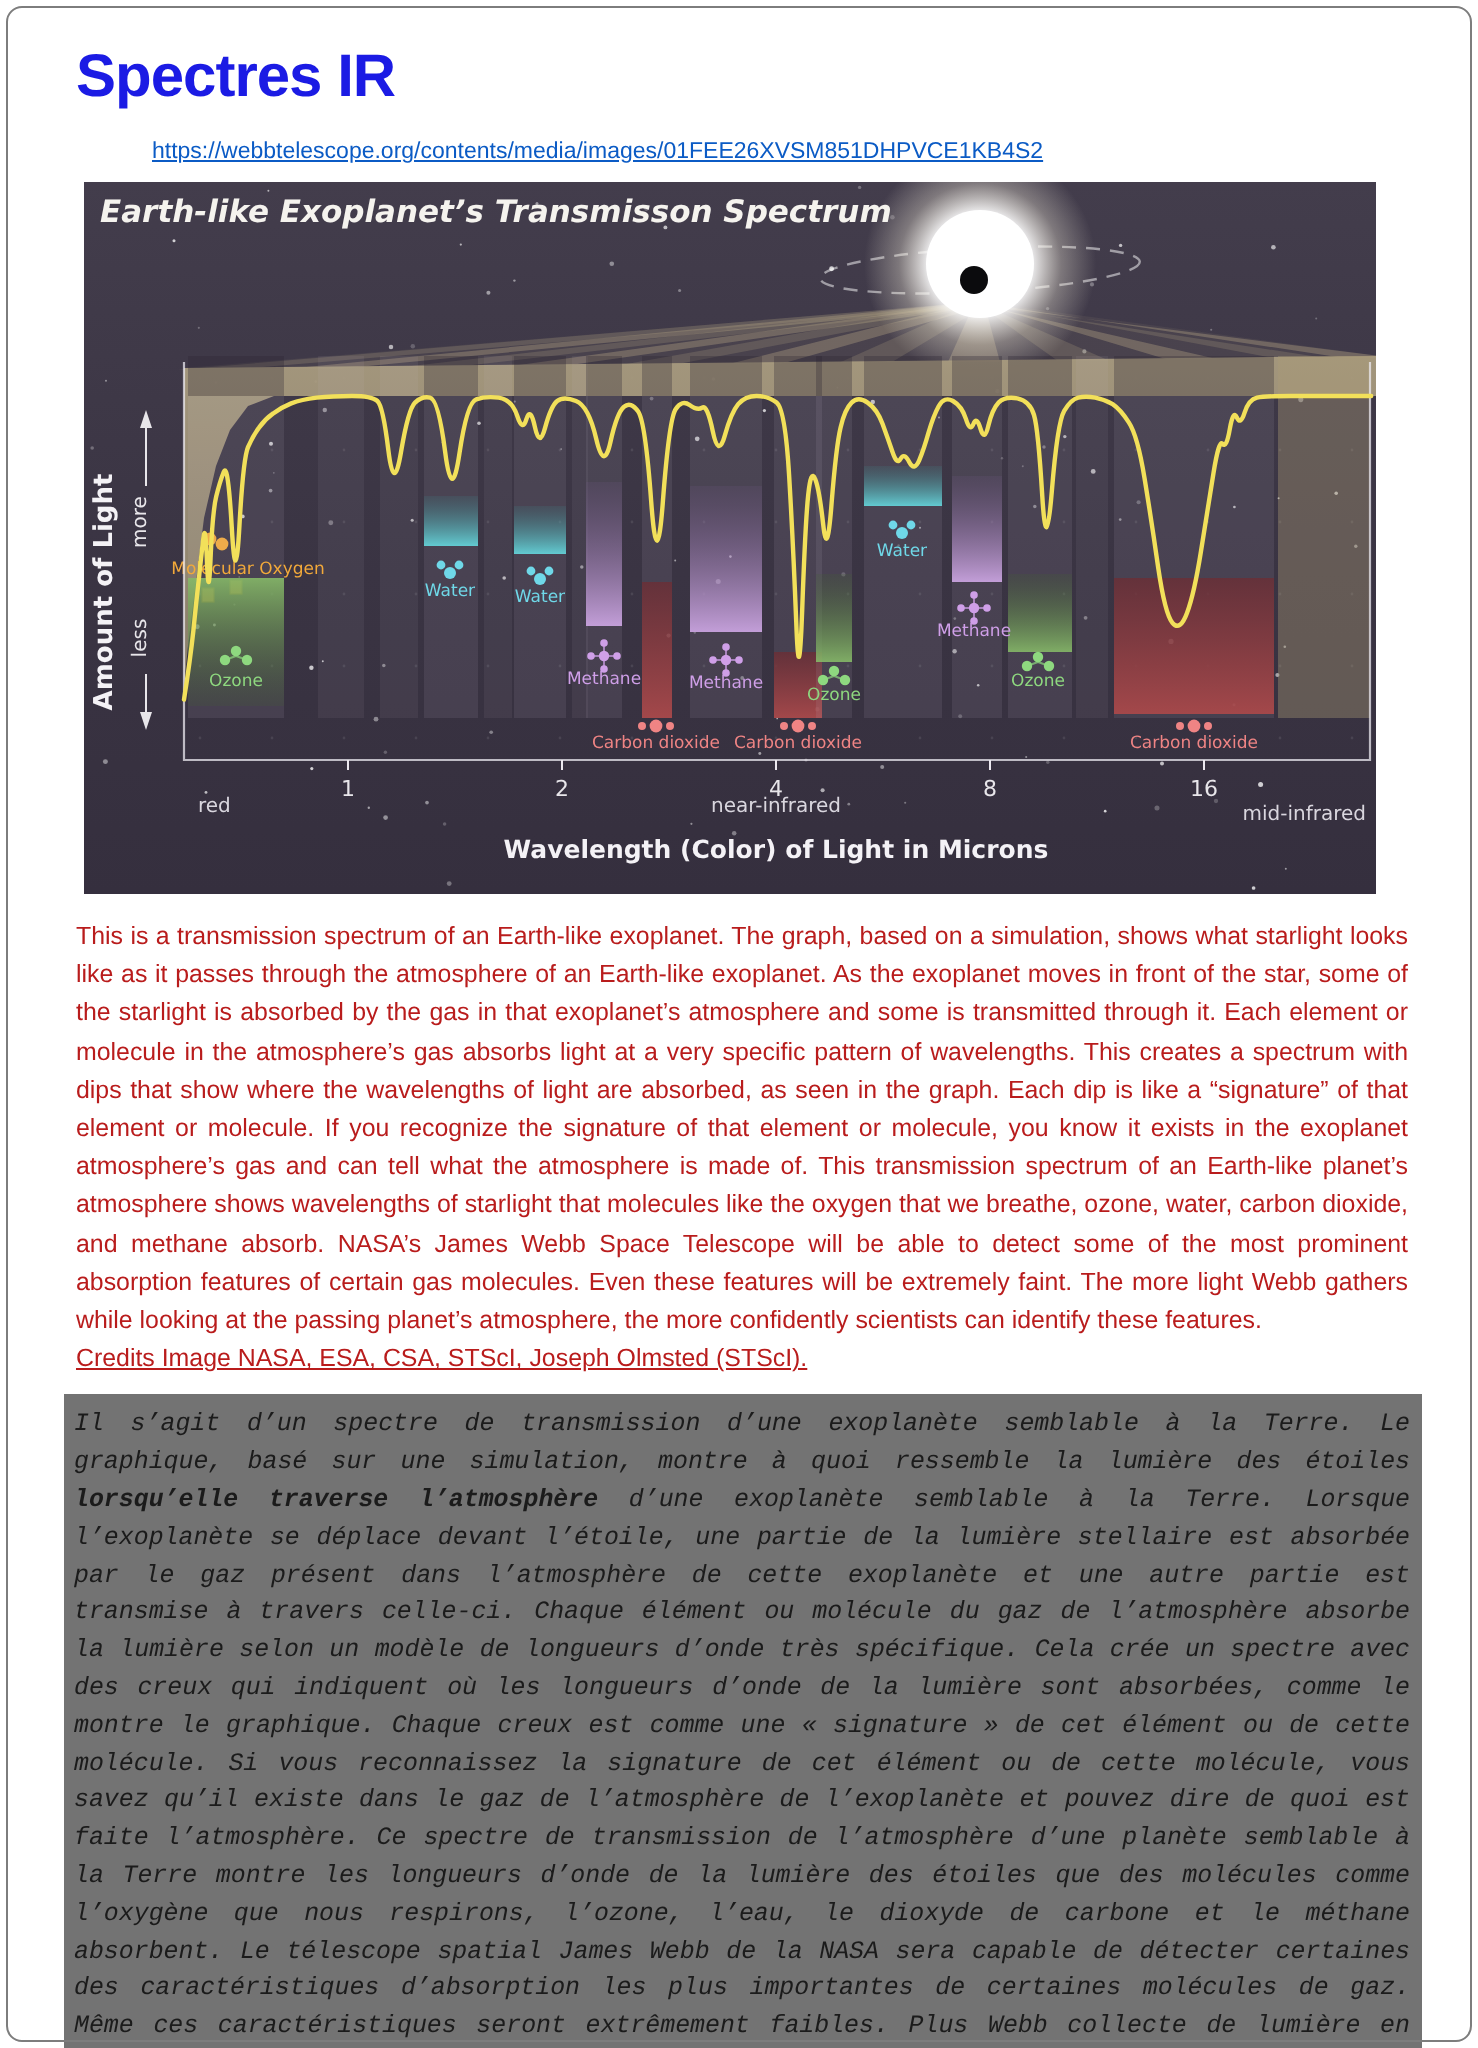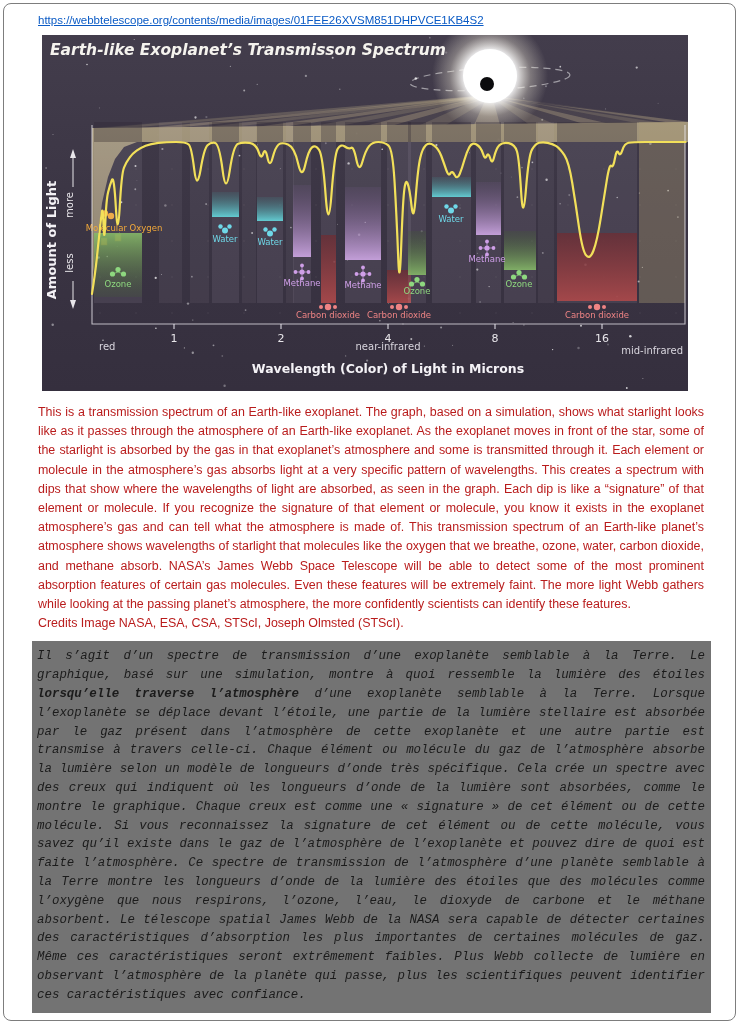--- a/index.html
+++ b/index.html
@@ -1,34 +1,35 @@
 <!DOCTYPE html>
 <html><head>
 <meta charset="utf-8">
 <style>
   html,body{margin:0;padding:0;background:#ffffff;}
   body{width:739px;height:1024px;position:relative;font-family:"Liberation Sans",sans-serif;color:#111;overflow:hidden;}
   .page-border{position:absolute;inset:3px;border:1.5px solid #7d7d7d;border-radius:8px;pointer-events:none;}
   .content{padding:0 35px 0 38px;}
   h1.doc-title{margin:22px 0 0 0;font-size:30px;font-weight:bold;color:#1b1be4;letter-spacing:-0.5px;}
-  a.src-link{display:block;margin-top:14px;font-size:11.5px;color:#0b5bc5;text-decoration:underline;}
+  a.src-link{display:block;margin-top:14px;font-size:11.5px;color:#0b5bc5;text-decoration:underline;margin-left:38px;}
   .figure-wrap{margin-top:9px;margin-left:4px;width:646px;height:356px;background:#3a3442;overflow:hidden;}
   .figure-wrap svg{display:block;}
   p.en-text{margin:12px 0 0 0;font-size:12.45px;line-height:19.2px;text-align:justify;color:#b91c1c;}
-  .en-credits{text-align:center;}
+  .en-credits{text-align:center;text-decoration:underline;}
   .fr-block{margin:8px -7px 0 -6px;background:#737373;padding:6px 6px 8px 5px;
             font-style:italic;font-size:12.45px;line-height:18.8px;text-align:justify;color:#1b1b1b;font-family:Liberation Mono, monospace;}
   .fr-credits{text-align:left;}
 </style>
 </head>
 <body>
 
 <div class="page-border"></div>
 
 <div class="content">
+  <h1 class="doc-title">Spectres IR</h1>
   <a class="src-link" href="#">https://webbtelescope.org/contents/media/images/01FEE26XVSM851DHPVCE1KB4S2</a>
 
   <div class="figure-wrap">
     <svg id="spectrum-svg" width="646" height="356" viewBox="0 0 646 356">
         <defs>
           <linearGradient id="bgGrad" x1="0" y1="0" x2="0" y2="1">
             <stop offset="0" stop-color="#433d4c" stop-opacity="1"></stop>
             <stop offset="0.55" stop-color="#3a3443" stop-opacity="1"></stop>
             <stop offset="1" stop-color="#352f3e" stop-opacity="1"></stop>
           </linearGradient>

